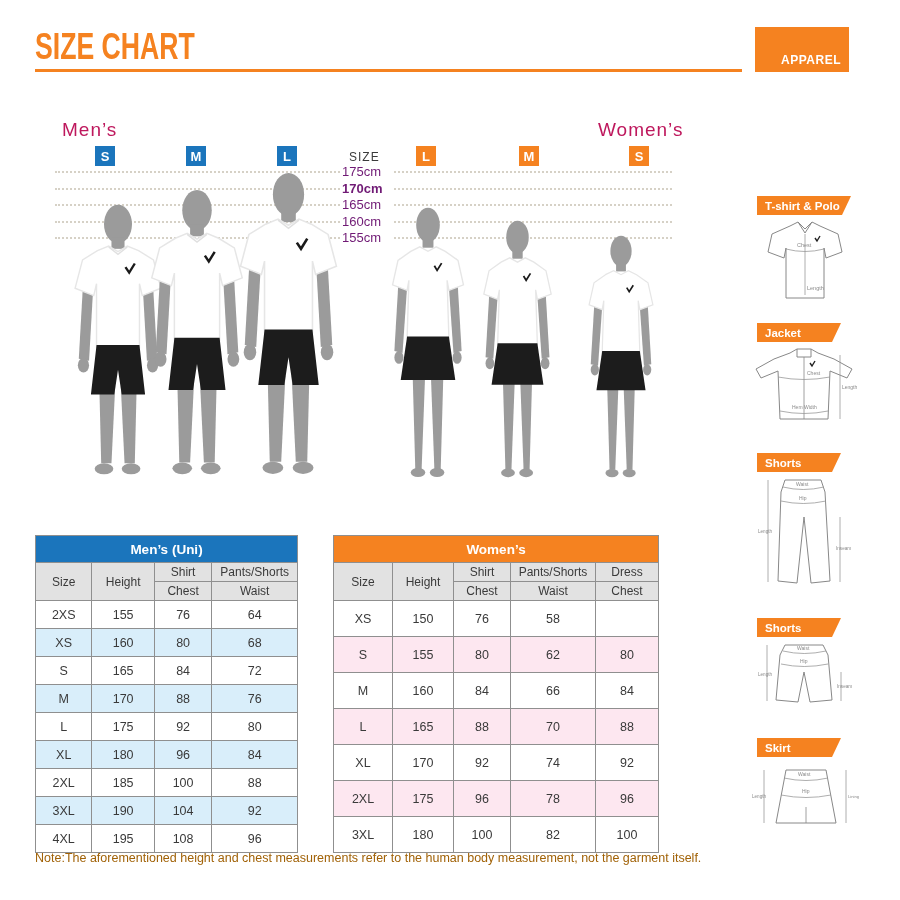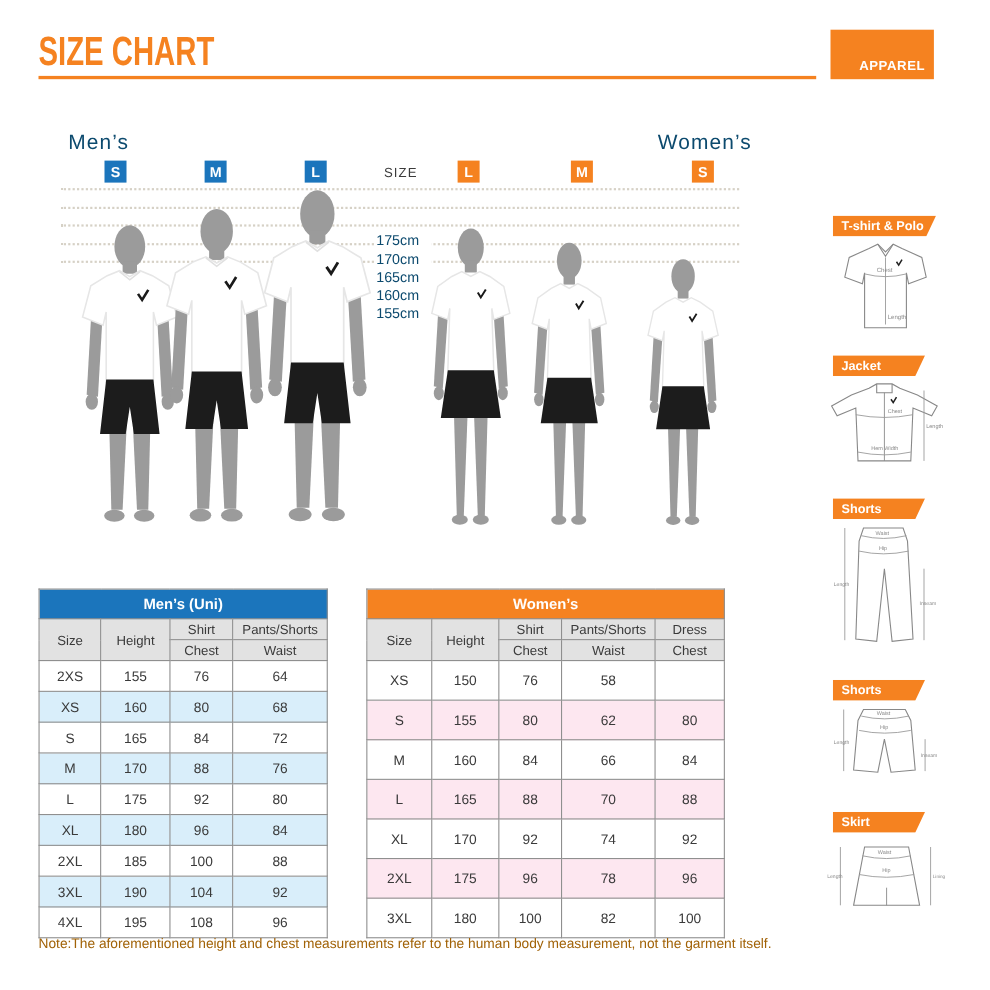--- a/index.html
+++ b/index.html
@@ -13,32 +13,32 @@
     left:35px;top:26px;font-size:37px;font-weight:bold;color:#F58220;
     letter-spacing:0px;transform:scaleX(.72);transform-origin:left top;white-space:nowrap;
   }
   .title-rule{left:35px;top:69px;width:707px;height:3px;background:#F58220;}
   .apparel-badge{
     left:755px;top:27px;width:94px;height:45px;background:#F58220;
     color:#fff;font-size:12px;font-weight:bold;letter-spacing:.5px;
     display:flex;align-items:flex-end;justify-content:flex-end;padding:0 8px 5px 0;box-sizing:border-box;
   }
   
-  .gender-label{font-size:19px;color:#0c4a6e;letter-spacing:1px;}
+  .gender-label{font-size:19px;color:#be185d;letter-spacing:1px;}
   .size-badge{
     width:20px;height:20px;display:flex;align-items:center;justify-content:center;
     color:#fff;font-weight:bold;font-size:13px;
   }
   .size-badge.blue{background:#1B75BC;}
   .size-badge.orange{background:#F58220;}
   .size-axis{font-size:12px;letter-spacing:1px;color:#3b3b3b;}
   .hline{left:55px;width:617px;border-top:2px dotted #D6D1C6;height:0;}
   .hlabel{
-    left:340px;width:48px;text-align:left;background:#ffffff;font-size:13px;color:#0c4a6e;
-    padding:0 2px;line-height:17px;margin-top:47px;
+    left:340px;width:48px;text-align:left;background:#ffffff;font-size:13px;color:#701a75;
+    padding:0 2px;line-height:17px;
   }
   
   table{border-collapse:collapse;table-layout:fixed;padding-left:44px;}
   th,td{border:1px solid #8f8f8f;text-align:center;font-size:12.5px;color:#3a3a3a;padding:0;}
   th{background:#E2E2E2;font-weight:normal;font-size:12px;height:18px;}
   tr.tbl-title th{color:#fff;font-weight:bold;font-size:13.5px;height:26px;}
   .mens-table tr.tbl-title th{background:#1B75BC;}
   .womens-table tr.tbl-title th{background:#F58220;}
   .mens-table td{height:27px;}
   .womens-table td{height:35px;}
@@ -106,21 +106,21 @@
 <div class="abs size-badge orange" style="left:416px;top:146px;">L</div>
 <div class="abs size-badge orange" style="left:519px;top:146px;">M</div>
 <div class="abs size-badge orange" style="left:629px;top:146px;">S</div>
 
 <div class="abs hline" style="top:171px;"></div>
 <div class="abs hline" style="top:188px;"></div>
 <div class="abs hline" style="top:204px;"></div>
 <div class="abs hline" style="top:221px;"></div>
 <div class="abs hline" style="top:237px;"></div>
 <div class="abs hlabel" style="top:163px;">175cm</div>
-<div class="abs hlabel" style="top:180px;">170cm</div>
+<div class="abs hlabel" style="top:180px;font-weight:bold;">170cm</div>
 <div class="abs hlabel" style="top:196px;">165cm</div>
 <div class="abs hlabel" style="top:213px;">160cm</div>
 <div class="abs hlabel" style="top:229px;">155cm</div>
 
 <svg class="abs" style="left:62px;top:203px;width:112px;height:275px;" viewBox="0 0 120 300" preserveAspectRatio="none">
     <use href="#male-fig"></use>
   </svg>
 <svg class="abs" style="left:138px;top:188px;width:118px;height:290px;" viewBox="0 0 120 300" preserveAspectRatio="none">
     <use href="#male-fig"></use>
   </svg>

